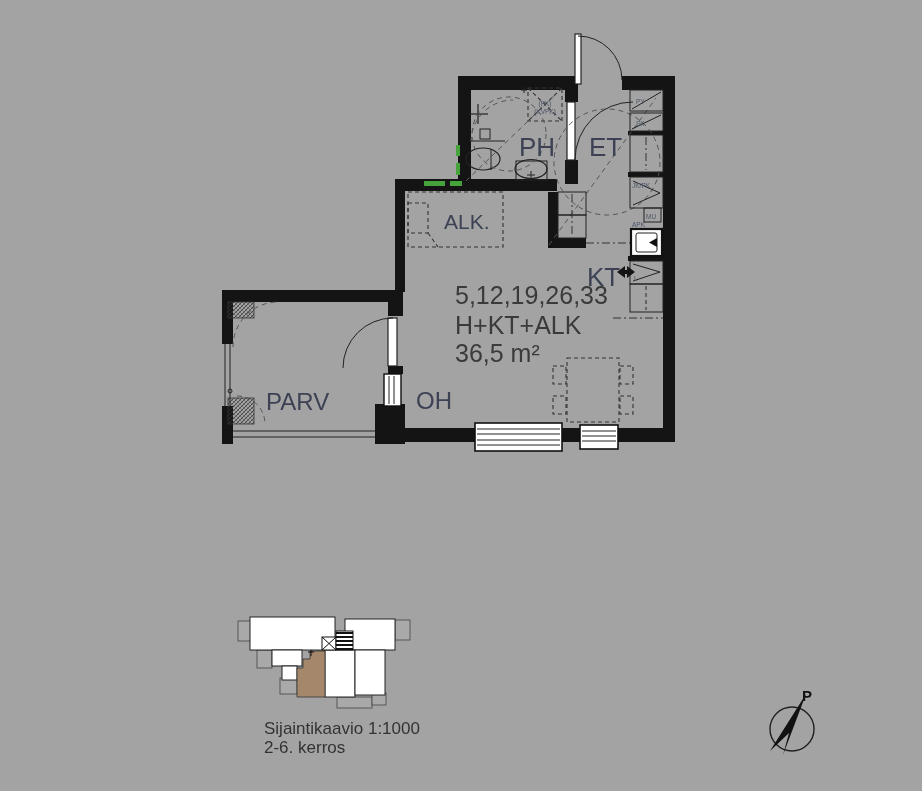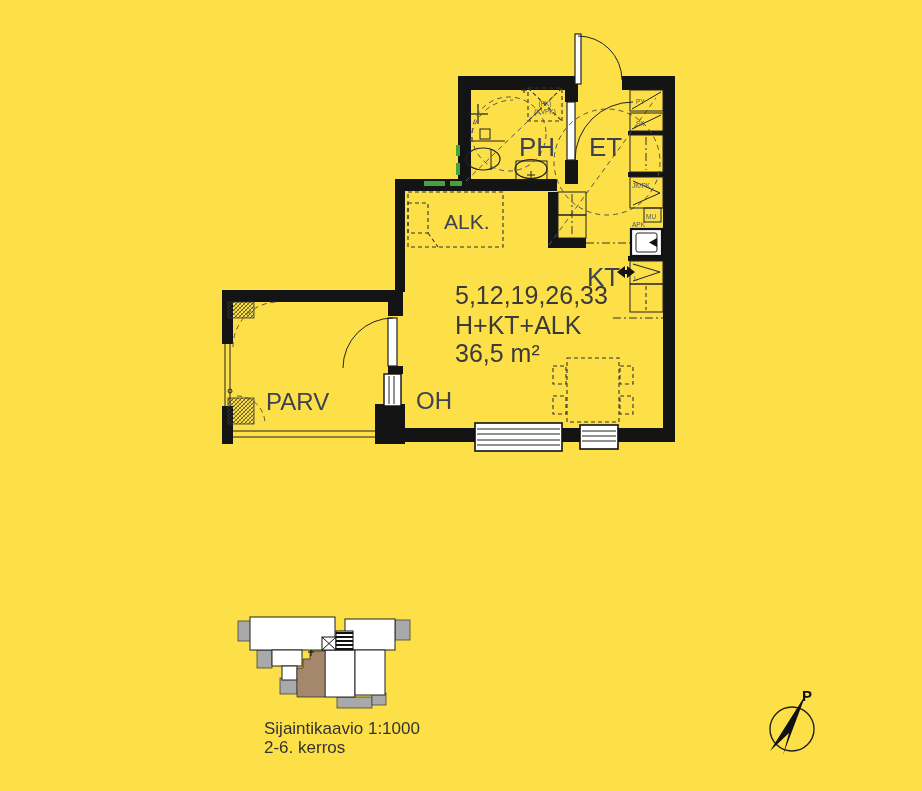--- a/index.html
+++ b/index.html
@@ -1,16 +1,16 @@
 <!DOCTYPE html>
 <html><head>
 <meta charset="utf-8">
 <style>
   html,body{margin:0;padding:0;background:#ffffff;}
-  #stage{position:relative;width:922px;height:791px;background:#fde047;overflow:hidden;
+  #stage{position:relative;width:922px;height:791px;background:#a3a3a3;overflow:hidden;
          font-family:"Liberation Sans", sans-serif;}
   svg text{font-family:"Liberation Sans", sans-serif;}
   .lbl-big{font-size:26px;}
   .lbl-mid{font-size:24px;}
   .lbl-alk{font-size:21px;}
   .lbl-info{font-size:25px;}
   .lbl-tiny{font-size:6.5px;}
   .lbl-cap{font-size:17px;fill:#333;}
   .lbl-p{font-size:15px;font-weight:bold;fill:#111;}
   .thin{stroke:#222;stroke-width:1.2;fill:none;}

